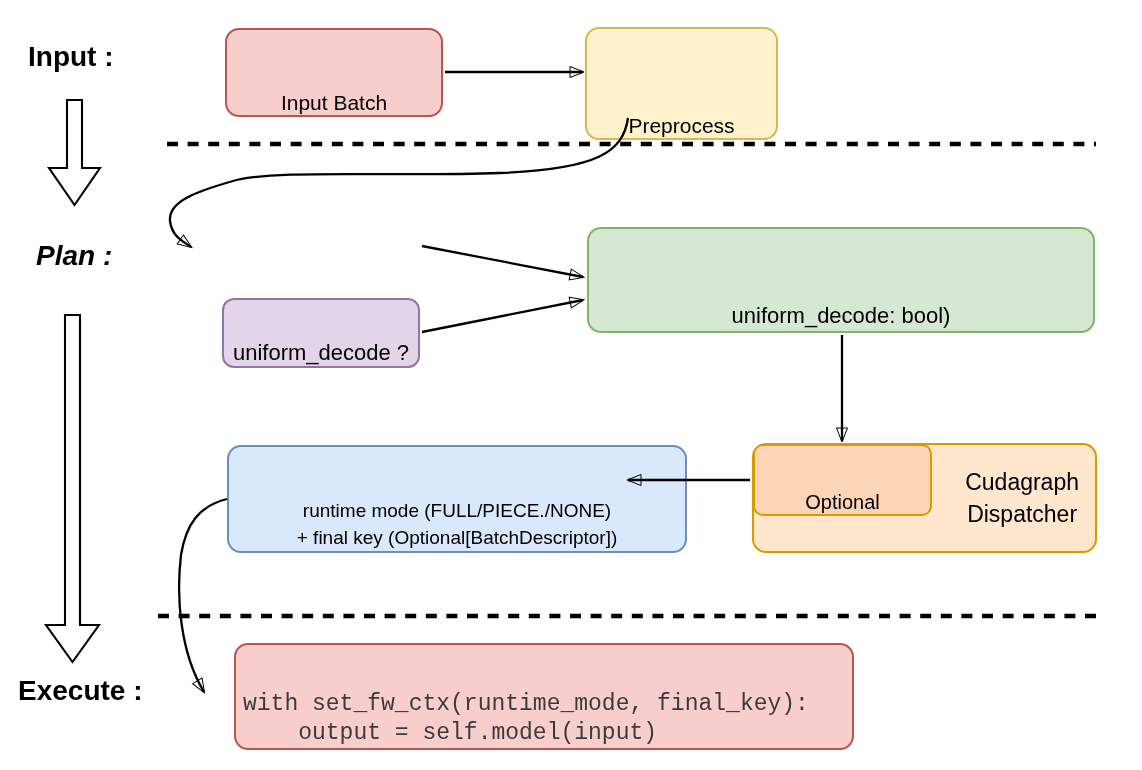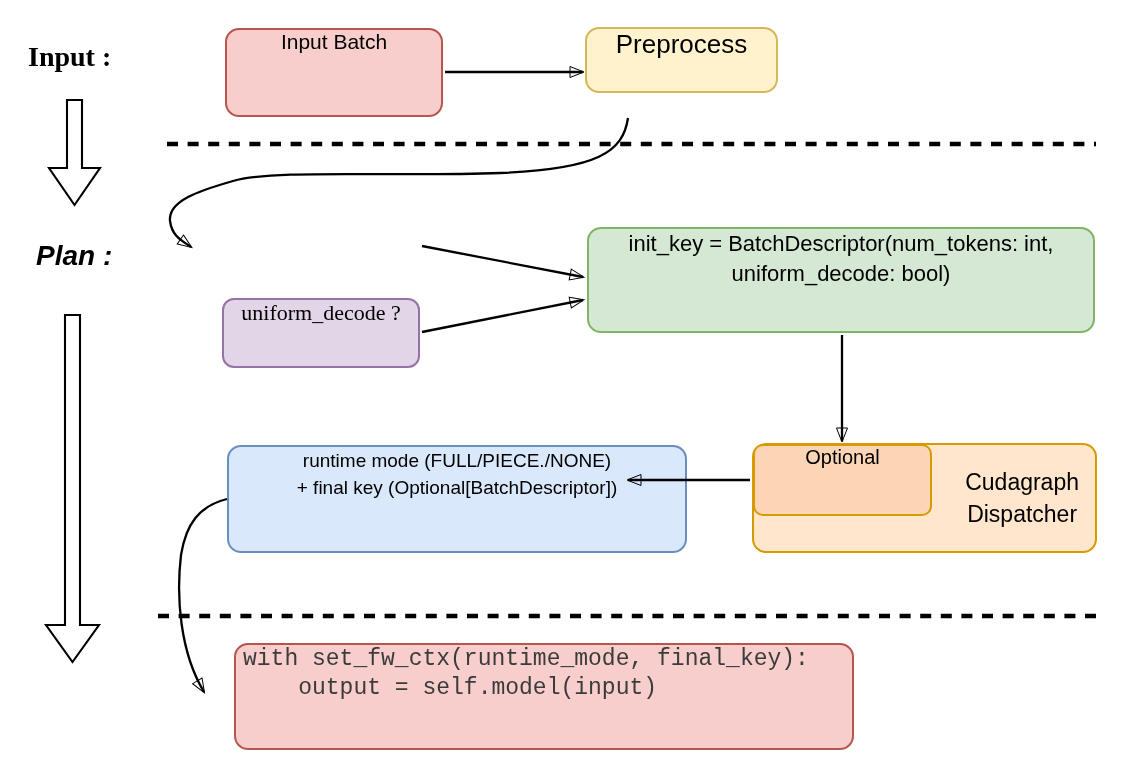--- a/index.html
+++ b/index.html
@@ -6,67 +6,67 @@
   .canvas{
     position:relative;width:1142px;height:770px;background:#ffffff;
     font-family:"Liberation Sans", sans-serif;color:#000;overflow:hidden;
   }
   .stage-label{
     position:absolute;font-size:28px;font-weight:bold;color:#000;
     white-space:nowrap;line-height:32px;
   }
   .node{
     position:absolute;box-sizing:border-box;border:2px solid #000;border-radius:14px;
-    display:flex;align-items:flex-start;justify-content:center;text-align:center;
+    display:flex;align-items:flex-end;justify-content:center;text-align:center;
     color:#000;z-index:1;
   }
   .node .lines span{display:block;}
   .node-input-batch{left:225px;top:28px;width:218px;height:89px;background:#f8cecc;border-color:#b85450;font-size:21px;}
-  .node-preprocess{left:585px;top:27px;width:193px;height:66px;background:#fff2cc;border-color:#d6b656;font-size:26px;}
+  .node-preprocess{left:585px;top:27px;width:193px;height:113px;background:#fff2cc;border-color:#d6b656;font-size:21px;}
   .node-cg-padding{left:222px;top:210px;width:198px;height:70px;background:#e1d5e7;border-color:#9673a6;font-size:22px;border-radius:12px;}
-  .node-uniform-decode{left:222px;top:298px;width:198px;height:70px;background:#e1d5e7;border-color:#9673a6;font-size:22px;border-radius:12px;font-family:Liberation Serif, serif;}
+  .node-uniform-decode{left:222px;top:298px;width:198px;height:70px;background:#e1d5e7;border-color:#9673a6;font-size:22px;border-radius:12px;}
   .node-init-key{left:587px;top:227px;width:508px;height:106px;background:#d5e8d4;border-color:#82b366;font-size:22px;line-height:30px;}
   .node-cudagraph{left:752px;top:443px;width:345px;height:110px;background:#ffe6cc;border-color:#d79b00;}
   .cudagraph-label{position:absolute;right:16px;top:50%;transform:translateY(-50%);text-align:center;font-size:23px;line-height:32px;}
   .node-dispatch{left:753px;top:444px;width:179px;height:72px;background:#fbd5b5;border-color:#d79b00;font-size:20px;border-radius:10px;z-index:2;}
   .node-runtime{left:227px;top:445px;width:460px;height:108px;background:#dae8fc;border-color:#6c8ebf;font-size:19px;line-height:27px;}
   .node-execute-code{left:234px;top:643px;width:620px;height:107px;background:#f8cecc;border-color:#b85450;
     justify-content:flex-start;padding-left:7px;}
   .code-lines{display:block;text-align:left;}
   .code-line{display:block;white-space:pre;font-family:"Liberation Mono", monospace;font-size:23px;line-height:29px;color:#3b3b3b;}
-  .label-input{left:28px;top:41px;font-family:Liberation Serif, serif;}
+  .label-input{left:28px;top:41px;}
   .label-plan{left:36px;top:240px;font-style:italic;}
   .label-execute{left:18px;top:675px;}
   svg.arrows{position:absolute;left:0;top:0;width:1142px;height:770px;z-index:10;pointer-events:none;}
   svg.arrows path, svg.arrows line{fill:none;stroke:#000;}
 </style>
 </head>
 <body>
 
 <div class="canvas">
 
   <div class="stage-label label-input">Input :</div>
   <div class="stage-label label-plan">Plan :</div>
+  <div class="stage-label label-execute">Execute :</div>
 
   <div class="node node-input-batch">
     <span>Input Batch</span>
   </div>
 
   <div class="node node-preprocess">
     <span>Preprocess</span>
   </div>
 
 
   <div class="node node-uniform-decode">
     <span>uniform_decode ?</span>
   </div>
 
   <div class="node node-init-key">
     <div class="lines">
-      <span>init_key = BatchDescriptor(num_tokens: int,</span>
       <span>uniform_decode: bool)</span>
     </div>
   </div>
 
   <div class="node node-cudagraph">
     <div class="cudagraph-label lines">
       <span>Cudagraph</span>
       <span>Dispatcher</span>
     </div>
   </div>

